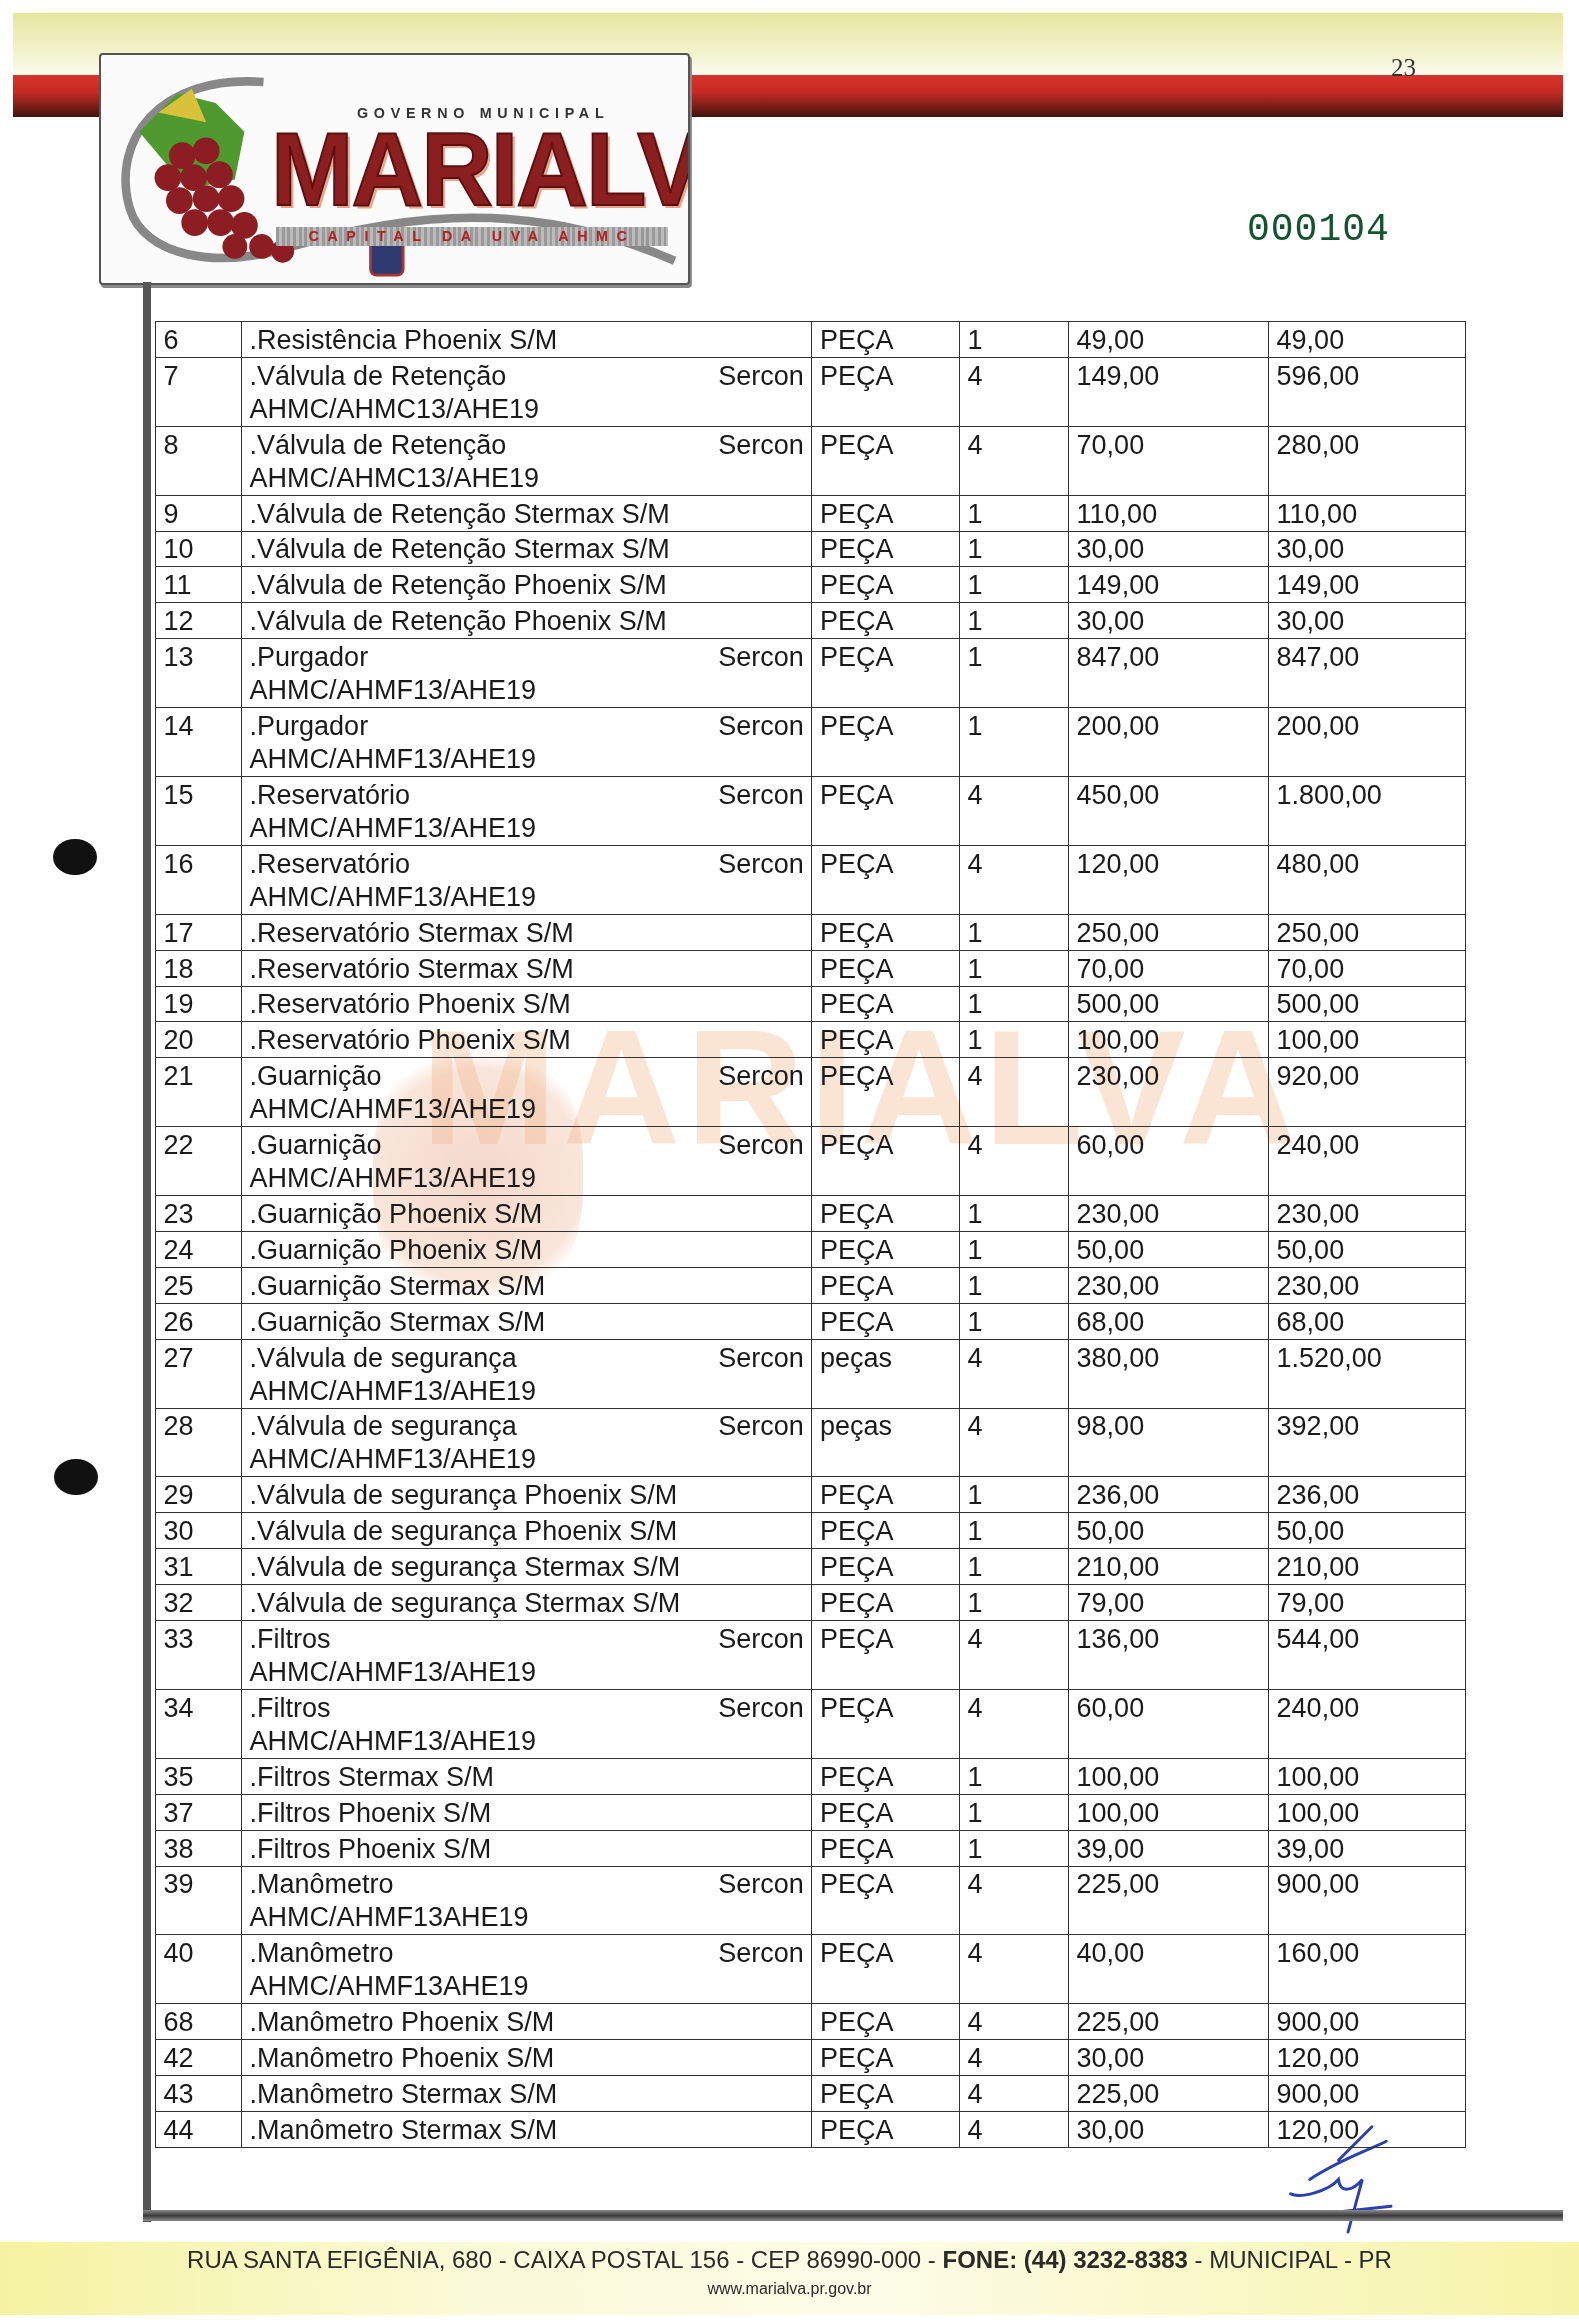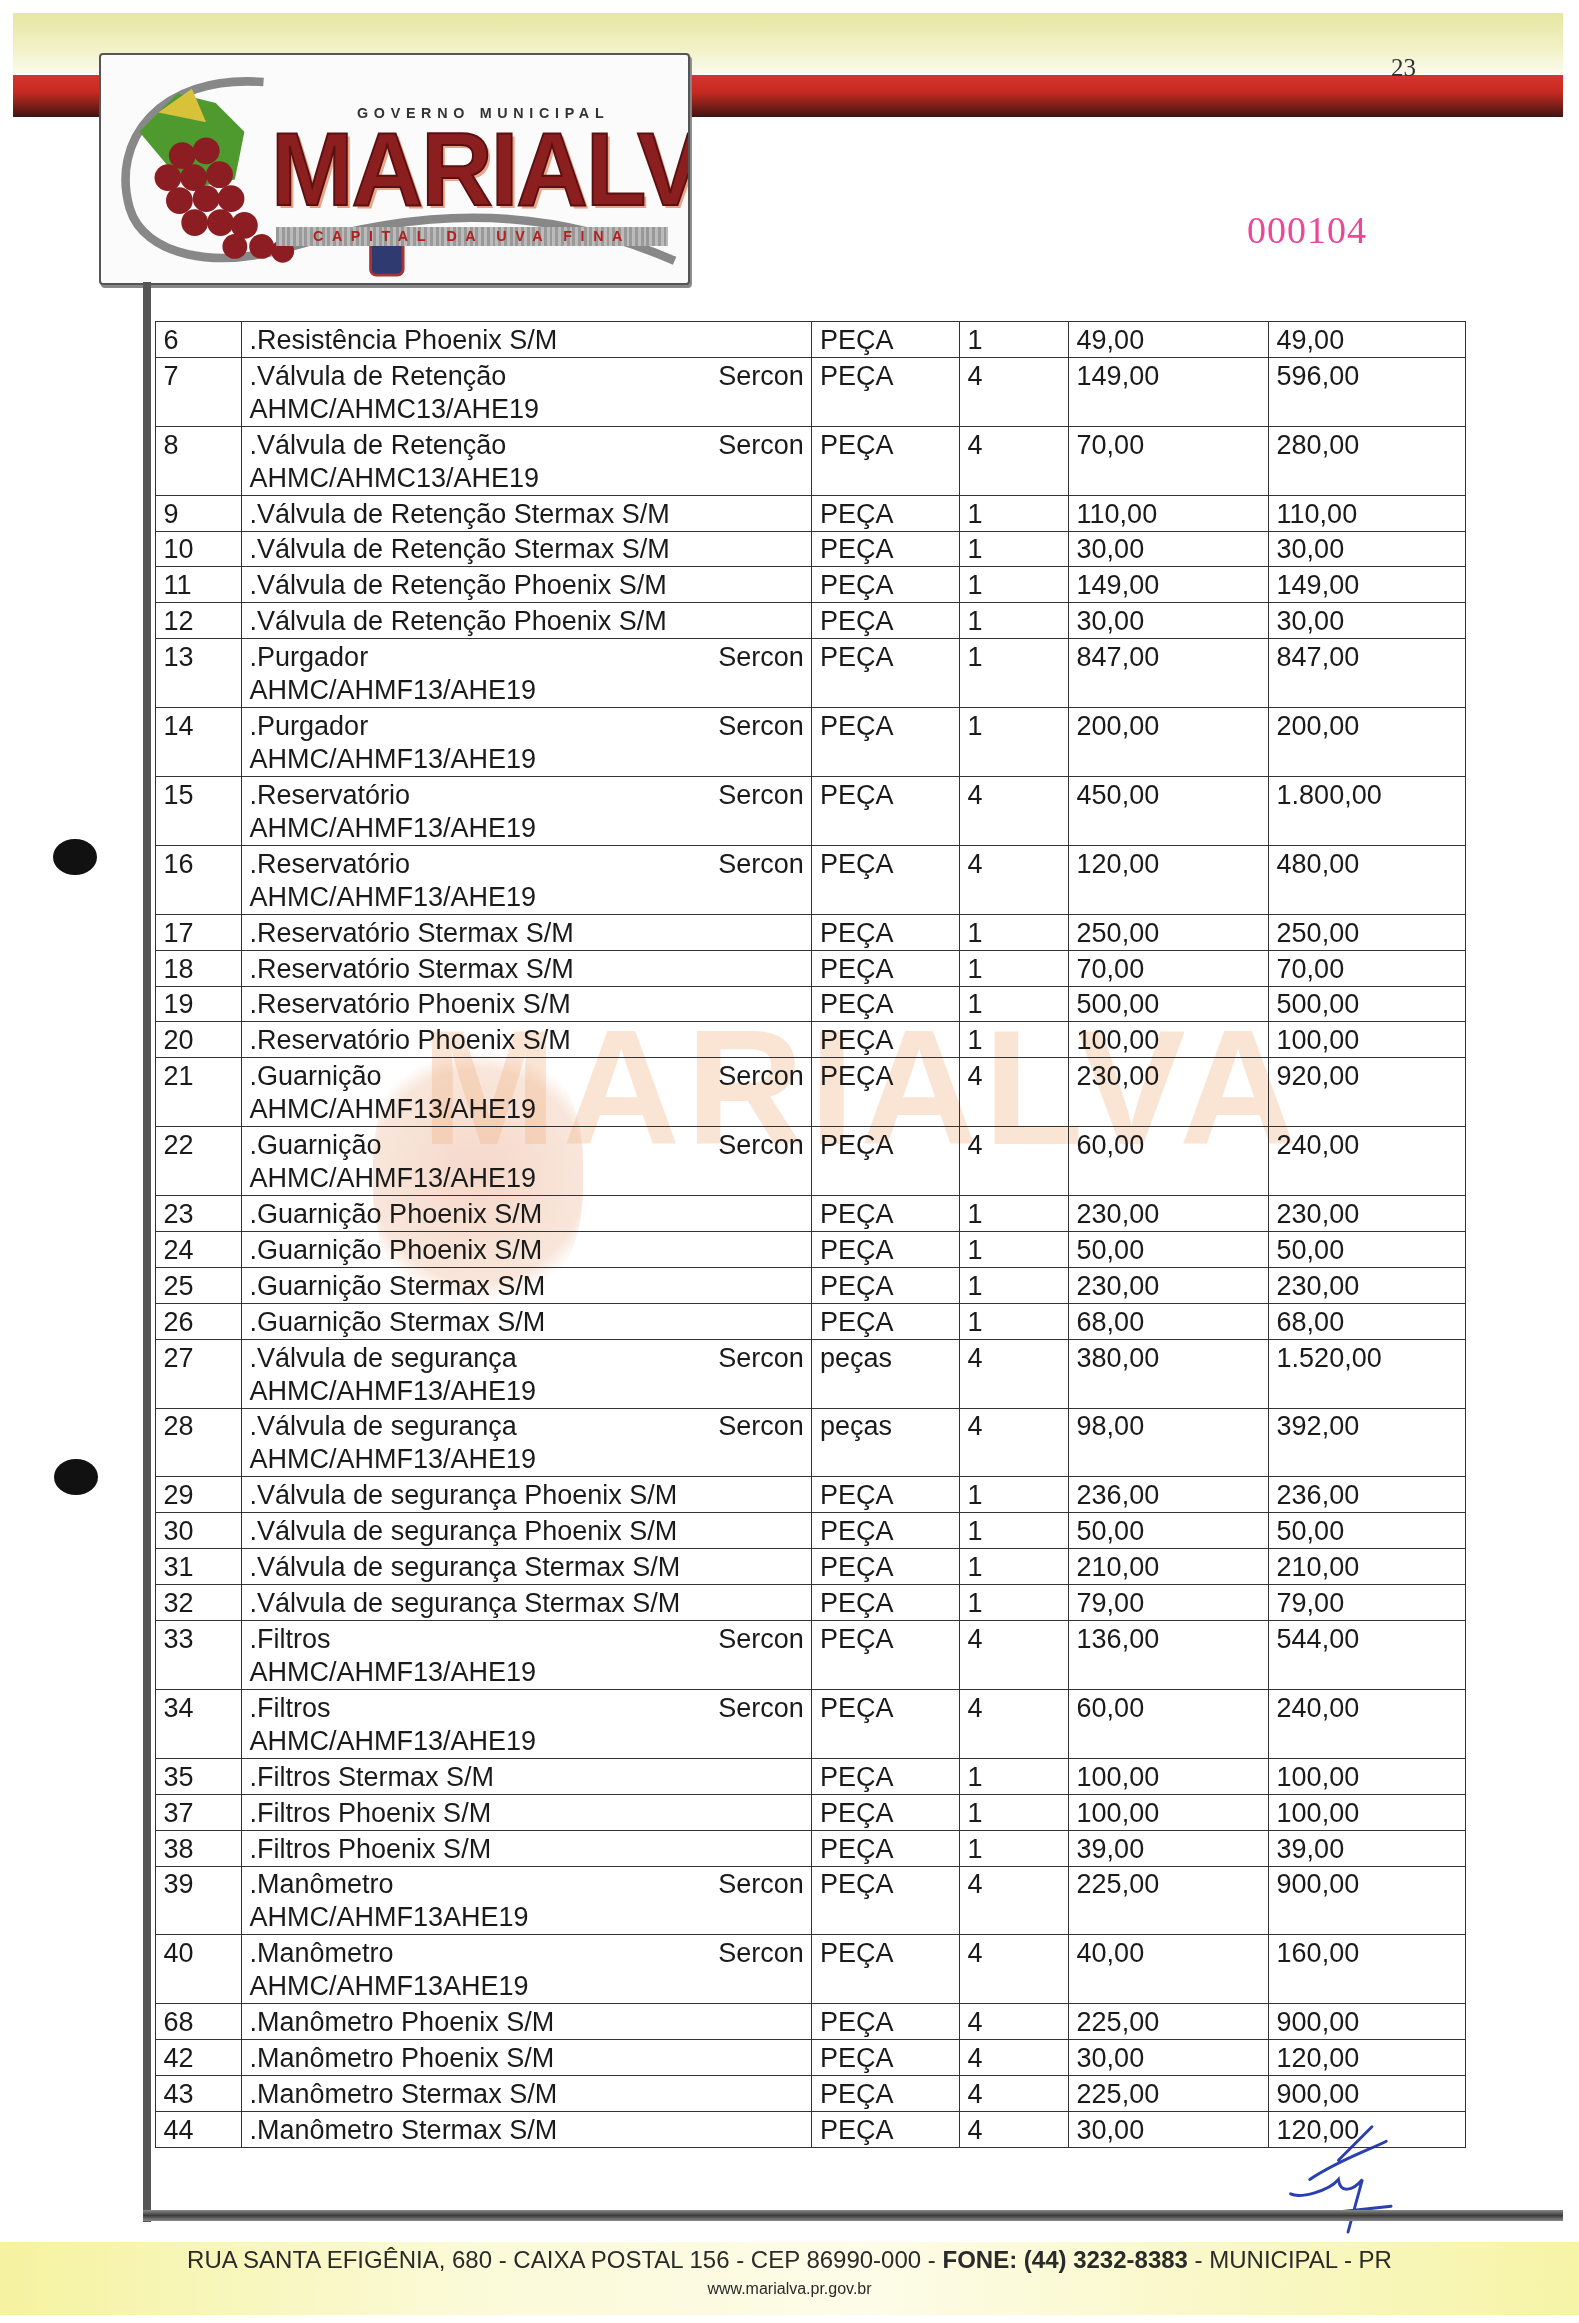--- a/index.html
+++ b/index.html
@@ -4,22 +4,22 @@
 <style>
   html, body { margin:0; padding:0; }
   body { width:1579px; height:2324px; background:#ffffff; position:relative; overflow:hidden;
          font-family:"Liberation Sans", sans-serif; }
   .top-band { position:absolute; left:13.4px; top:13.4px; width:1550px; height:61px;
               background:linear-gradient(180deg,#e6e6a0 0%,#f2f2c8 60%,#fbfbee 100%); }
   .red-band { position:absolute; left:13.4px; top:75px; width:1550px; height:42px;
               background:linear-gradient(180deg,#d6342c 0%,#c72a22 40%,#7a1e18 75%,#3e1410 100%); }
   .page-num { position:absolute; left:1391px; top:54px; font-family:"Liberation Serif", serif;
               font-size:25px; color:#333; }
-  .stamp { position:absolute; left:1247px; top:208px; font-family:Liberation Serif, serif;
-           font-size:38px; color:#ec4899; letter-spacing:1px; }
+  .stamp { position:absolute; left:1247px; top:208px; font-family:Liberation Mono, monospace;
+           font-size:38px; color:#14532d; letter-spacing:1px; }
   .logo-box { position:absolute; left:99px; top:53px; width:587px; height:228px; background:#fbfbfb;
               border:2.9px solid #555; border-radius:4px; box-shadow:1.9px 2.9px 0 #888; overflow:hidden; }
   .logo-box svg { position:absolute; left:0; top:0; }
   .gov { position:absolute; left:256px; top:50px; font-size:14.3px; letter-spacing:5.7px; color:#333; font-weight:bold; }
   .brand { position:absolute; left:170px; top:57px; font-size:99px; font-weight:bold; color:#8b1e1e;
            letter-spacing:-1.9px; transform:scaleY(1.05); -webkit-text-stroke:1.9px #5a1010;
            text-shadow:2.9px 2.9px 0 #e9a58a; }
   .tagline { position:absolute; left:175px; top:172px; width:392px; height:19px;
              background:repeating-linear-gradient(90deg,#999 0 2.9px,#bbb 2.9px 5.7px);
              color:#b32020; font-size:14.3px; font-weight:bold; letter-spacing:8.6px; text-align:center; line-height:19px; }
@@ -75,21 +75,21 @@
       <circle cx="125" cy="175" r="14"></circle>
         <circle cx="150" cy="178" r="14"></circle>
         <circle cx="140" cy="200" r="13"></circle>
       <circle cx="168" cy="200" r="13"></circle>
         <circle cx="190" cy="205" r="12"></circle>
     </g>
     <rect x="282" y="190" width="34" height="40" rx="6" fill="#2e3a70" stroke="#a33" stroke-width="3"></rect>
   </svg>
   <div class="gov">GOVERNO MUNICIPAL</div>
   <div class="brand">MARIALVA</div>
-  <div class="tagline">CAPITAL DA UVA FINA</div>
+  <div class="tagline">CAPITAL DA UVA AHMC</div>
 </div>
 
 <div class="hole" style="left:53px;top:839px;"></div>
 <div class="hole" style="left:54px;top:1459px;"></div>
 
 <div class="left-bar"></div>
 
 <div class="wm-grapes"></div>
 <div class="watermark">MARIALVA</div>
 

